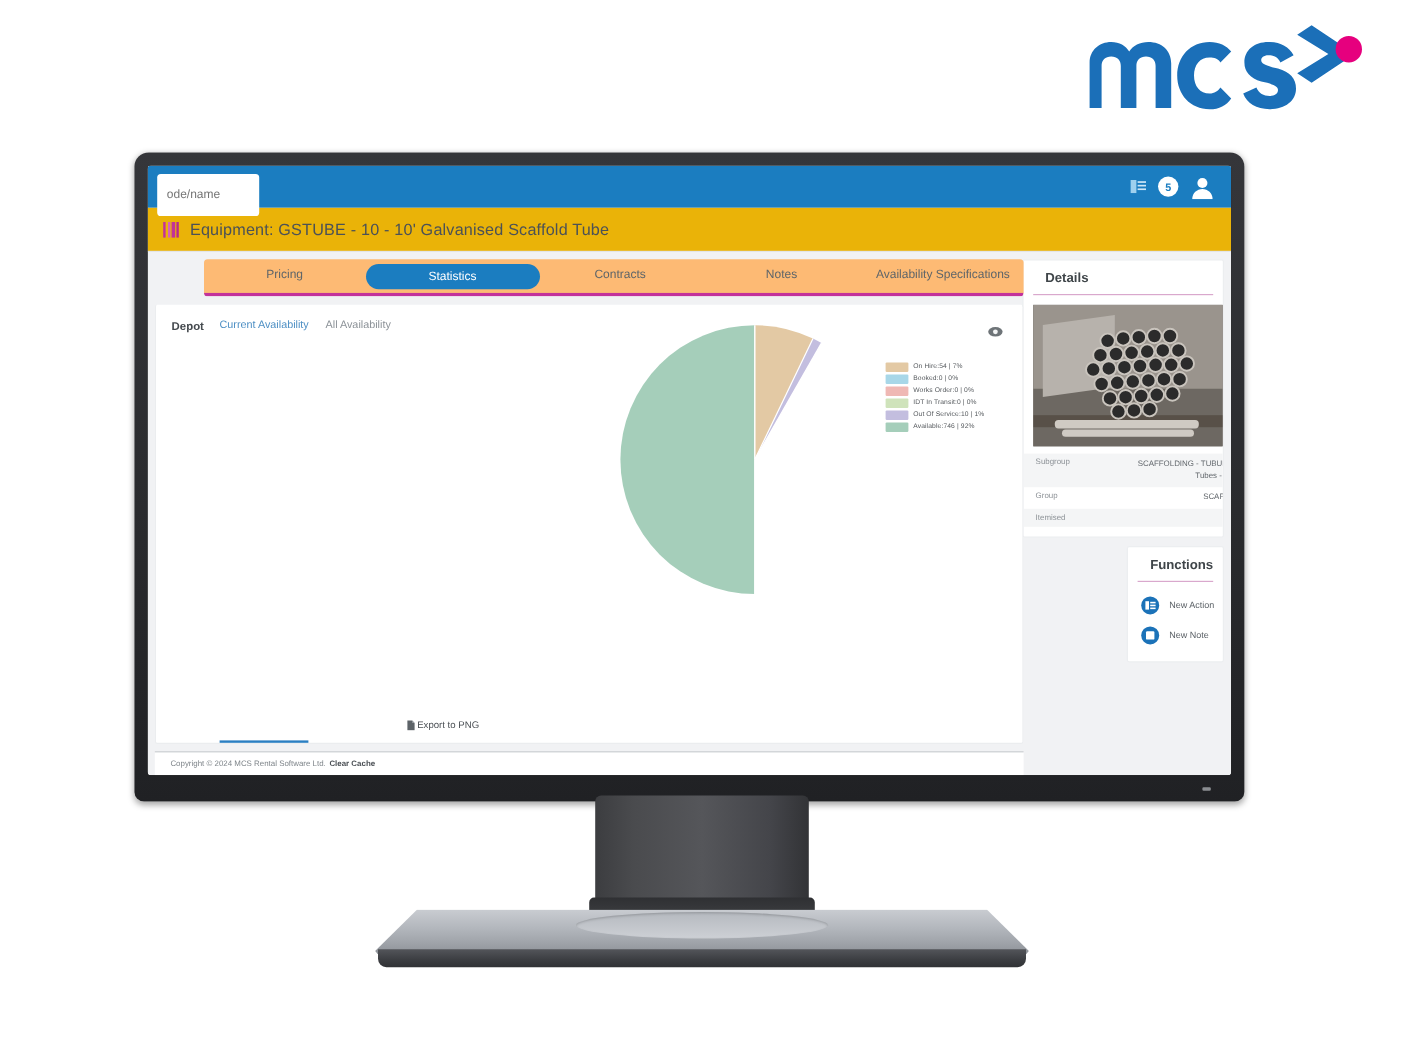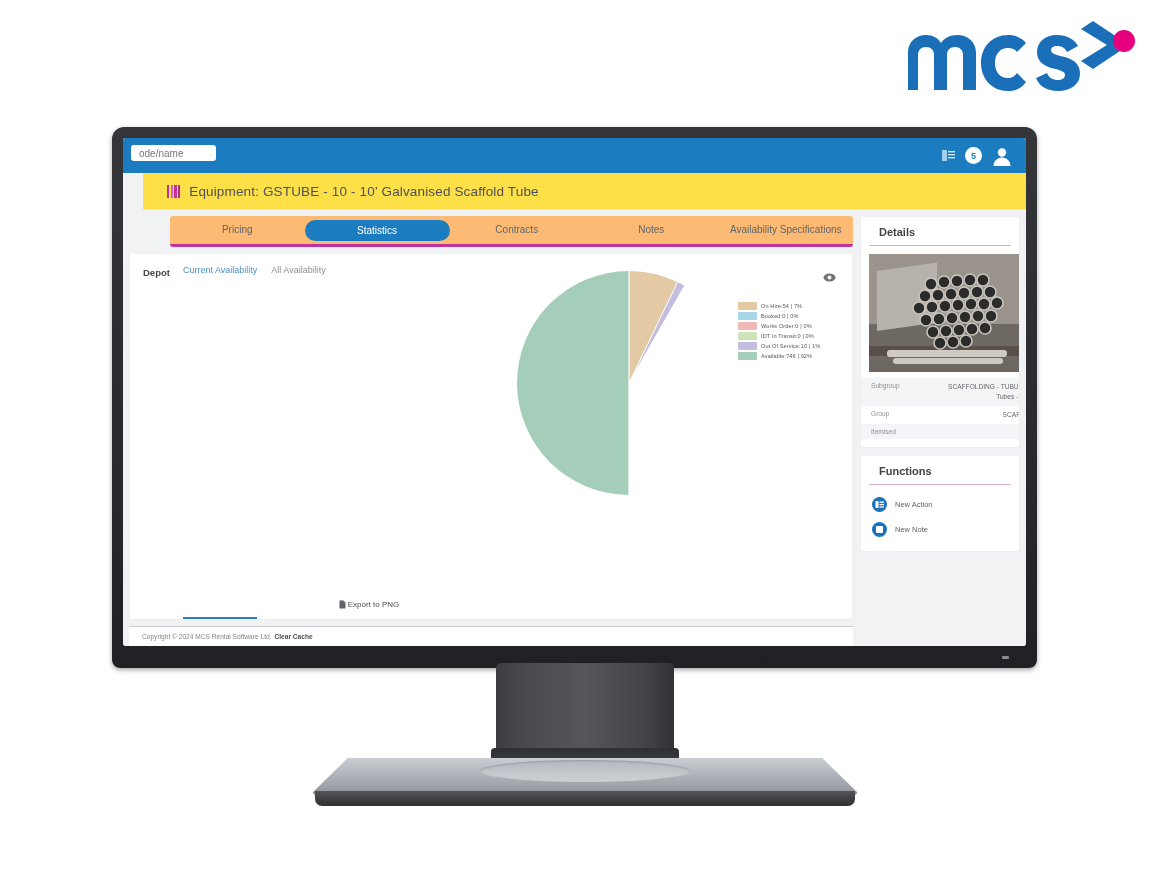--- a/index.html
+++ b/index.html
@@ -73,54 +73,53 @@
   }
 
   
   .app { position: absolute; inset: 0; background: #f1f2f4; display:flex; flex-direction: column; }
 
   .topbar {
     height: 35px; background: #1b7dc0; display: flex; align-items: center;
     padding: 0 10px 0 0; flex: 0 0 auto; position: relative;
   }
   .search-box {
-    position: absolute; left: 8px; top: 7px; width: 85px; height: 16px;
+    position: absolute; left: 8px; top: 7px; width: 85px; height: 35px;
     background: #fff; border-radius: 3px; display:flex; align-items:center;
     padding-left: 6px; box-sizing: border-box;
   }
   .search-box input {
     border: none; outline: none; width: 100%;
     font-family: "Liberation Sans", sans-serif; font-size: 10px; color: #5b6166;
     background: transparent;
   }
   .topbar-right { margin-left: auto; display:flex; align-items:center; gap: 10px; padding-right: 4px; }
   .icon-list { width: 13px; height: 11px; display:block; }
   .badge-circle {
     width: 17px; height: 17px; border-radius: 50%; background: #ffffff;
     color: #1b7dc0; font-size: 9px; display:flex; align-items:center; justify-content:center;
     font-weight: 600;
   }
   .avatar-icon { width: 20px; height: 20px; display:block; }
 
   .page-title-bar {
-    height: 36px; background: #fde047; display:flex; align-items:center;
-    padding-left: 24px; gap: 9px; flex: 0 0 auto;
+    height: 36px; background: #eab308; display:flex; align-items:center;
+    padding-left: 13px; gap: 9px; flex: 0 0 auto;
     border-bottom: 1px solid #e3e5e8;
-    margin-left: 20px;
   }
   .barcode-icon { display:flex; gap: 1.5px; align-items:center; }
   .barcode-icon i { display:block; width: 2.2px; height: 13px; background: #c2329b; }
   .barcode-icon i:nth-child(2){ background:#d763b9; }
   .barcode-icon i:nth-child(4){ background:#b8288f; }
   .page-title { font-size: 13.5px; color: #4b5157; letter-spacing: .15px; }
 
   .body-wrap { flex: 1 1 auto; display:flex; gap: 7px; padding: 6px 6px 0 6px; box-sizing:border-box; min-height: 0; }
 
   .main-col { flex: 1 1 auto; display:flex; flex-direction: column; min-width: 0; }
-  .side-col { width: 160px; flex: 0 0 160px; display:flex; flex-direction: column; gap: 7px; }
+  .side-col { width: 160px; flex: 0 0 160px; display:flex; flex-direction: column; gap: 7px; align-items: flex-end; }
 
   
   .tabs {
     background: #fdba74; border-radius: 3px; height: 28px;
     display: flex; align-items: center; position: relative;
     border-bottom: 3px solid #c2329b; flex: 0 0 auto; margin-left: 41px;
   }
   .tab {
     flex: 1 1 0; text-align:center; font-size: 10px; color: #5e6569;
     line-height: 28px; height: 28px; cursor: pointer; position: relative;

